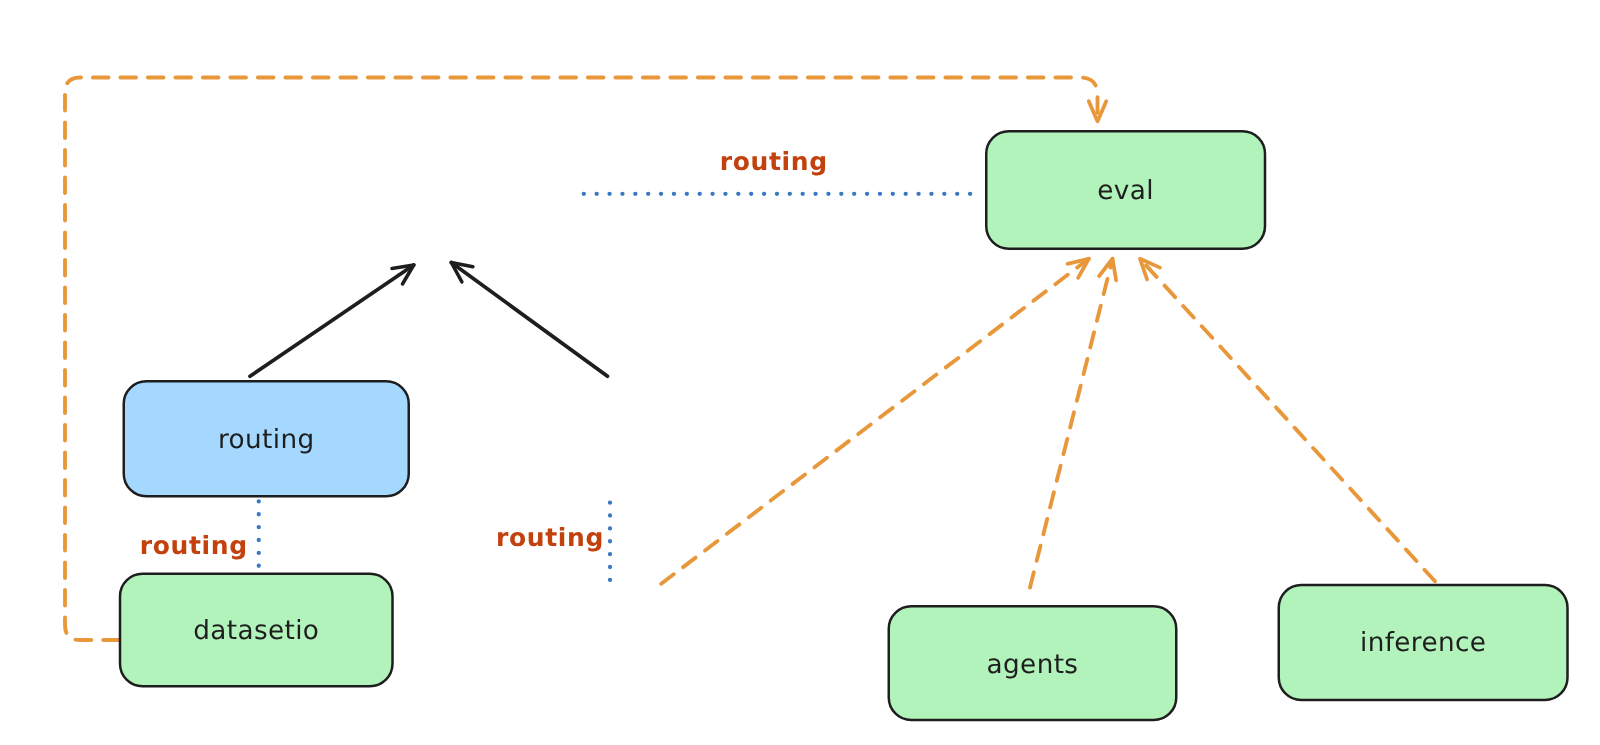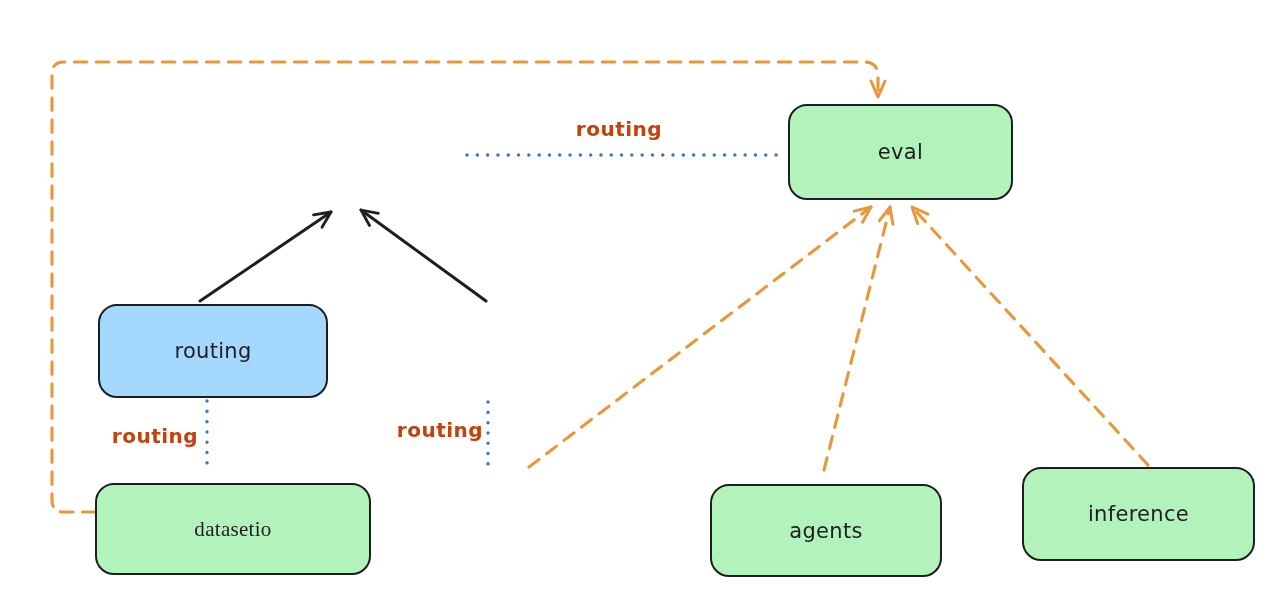--- a/index.html
+++ b/index.html
@@ -75,21 +75,21 @@
 
   <div class="node node-green" style="left:788px; top:104px; width:225px; height:96px;">
     <span>eval</span>
   </div>
 
   <div class="node node-blue" style="left:98px; top:304px; width:230px; height:94px;">
     <span>routing</span>
   </div>
 
 
-  <div class="node node-green" style="left:95px; top:483px; width:276px; height:92px;font-family:Liberation Serif, serif;">
+  <div class="node node-green" style="left:95px; top:458px; width:220px; height:92px;">
     <span>datasetio</span>
   </div>
 
 
   <div class="node node-green" style="left:710px; top:484px; width:232px; height:93px;">
     <span>agents</span>
   </div>
 
   <div class="node node-green" style="left:1022px; top:467px; width:233px; height:94px;">
     <span>inference</span>

